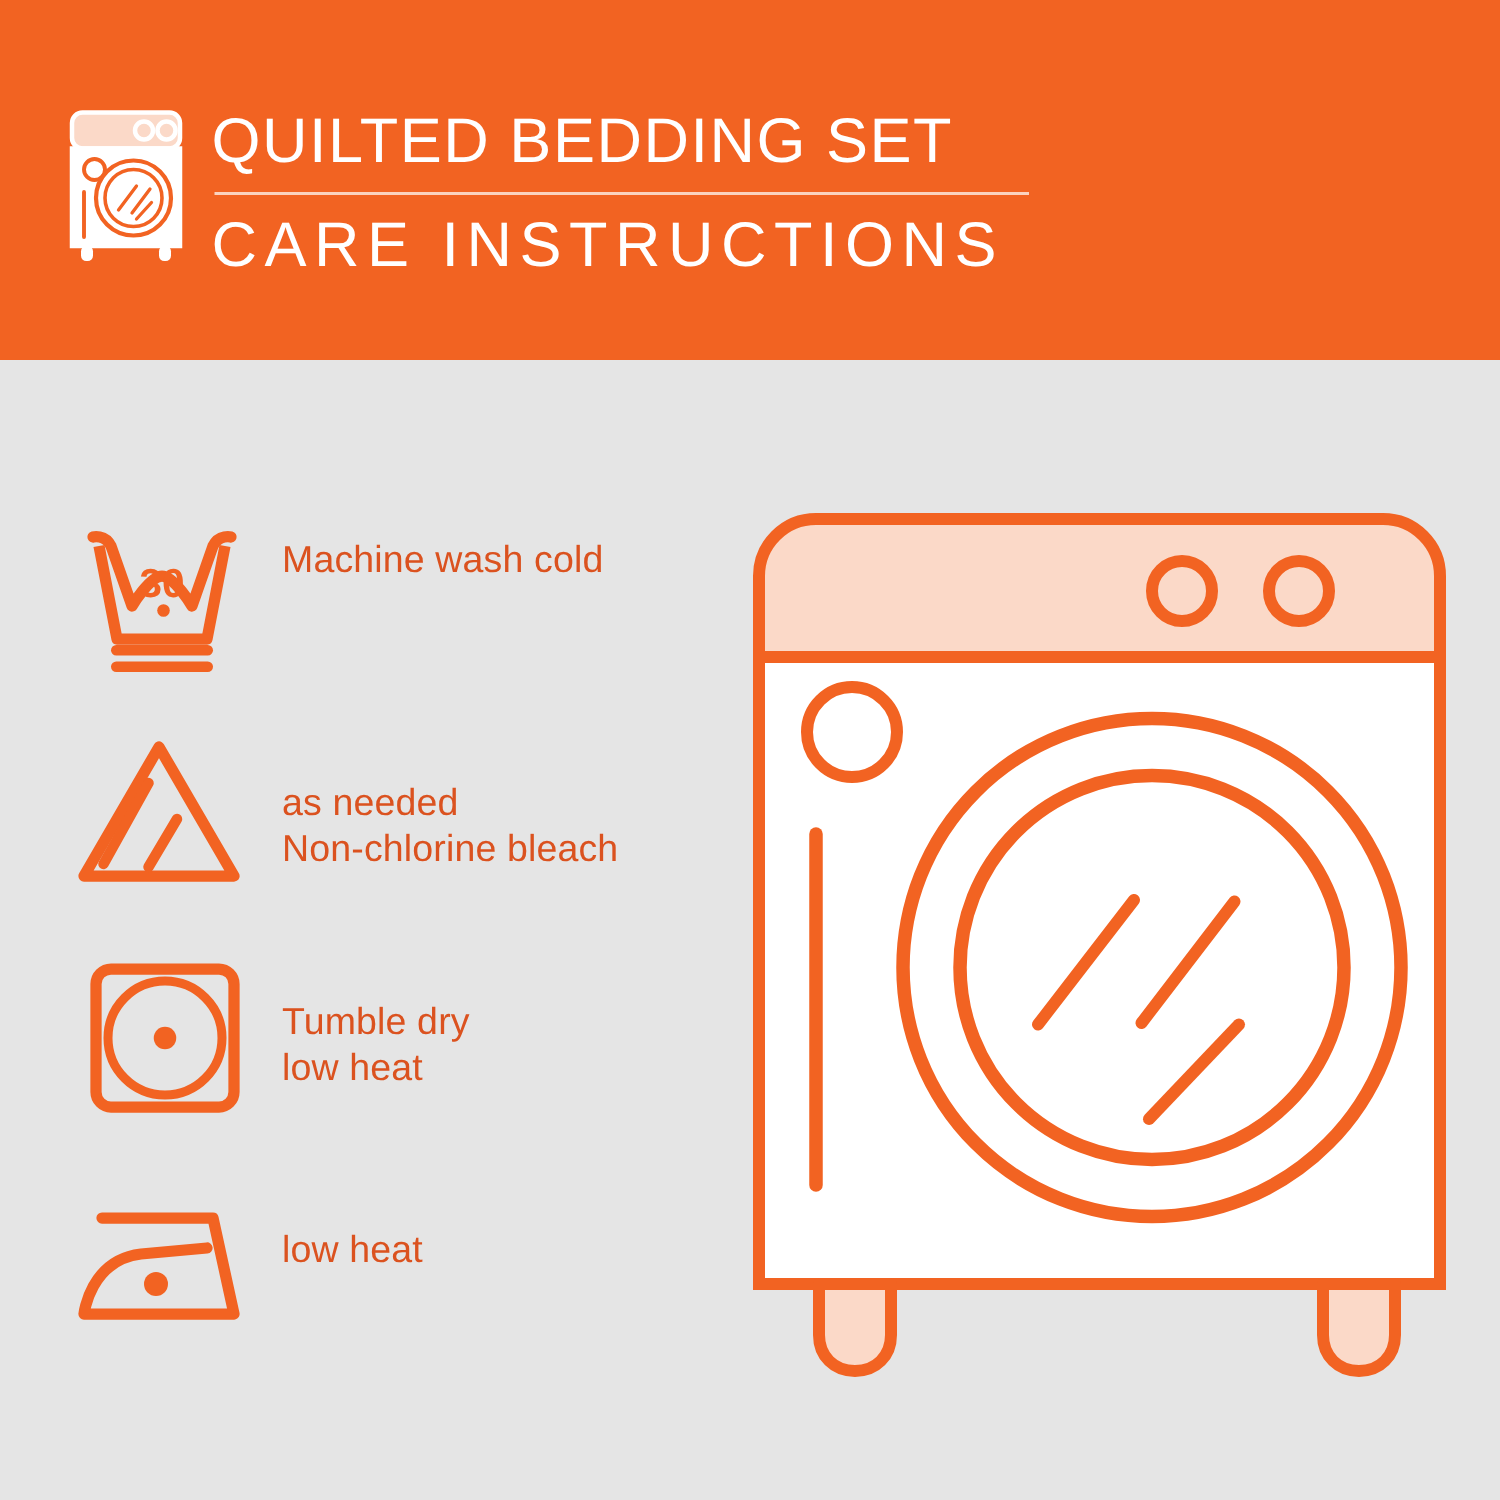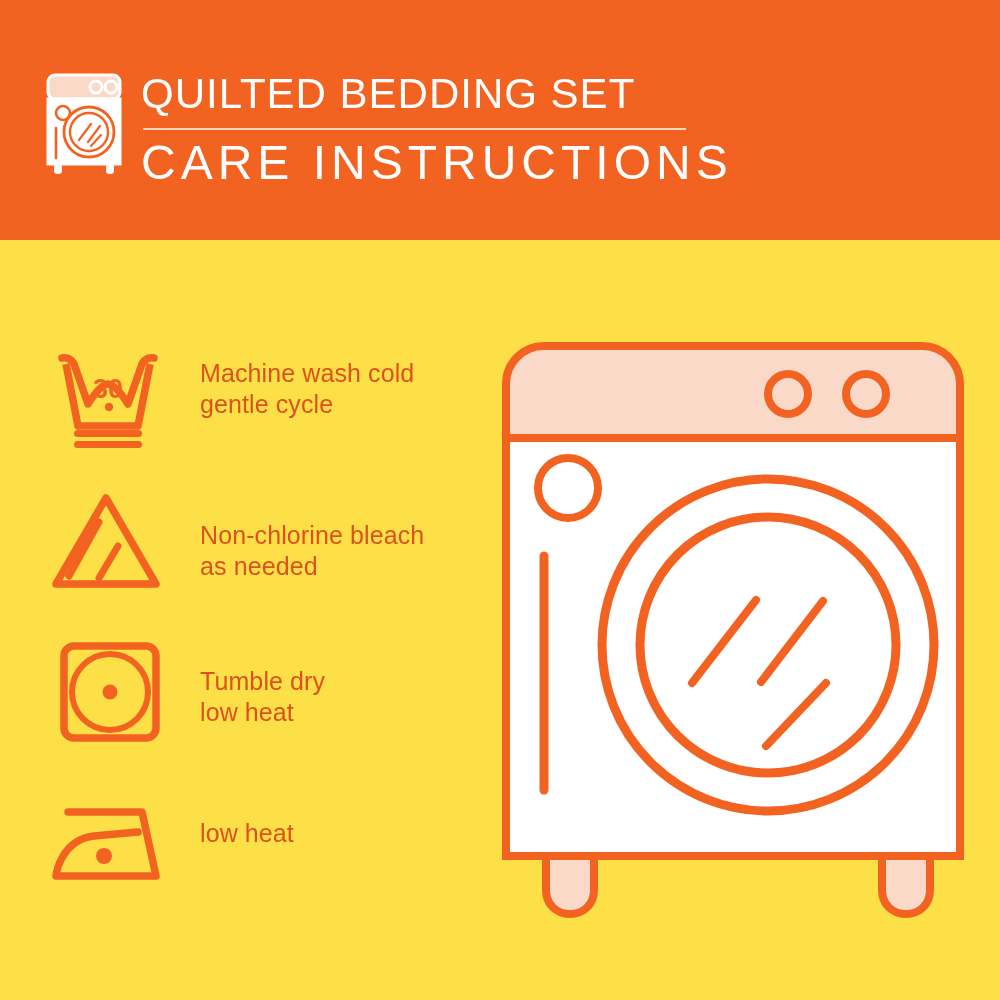--- a/index.html
+++ b/index.html
@@ -10,21 +10,21 @@
     width: 1000px;
     height: 1000px;
     background: #ffffff;
     font-family: "Liberation Sans", sans-serif;
     overflow: hidden;
   }
   .page {
     position: relative;
     width: 1000px;
     height: 1000px;
-    background: #fde047;
+    background: #e5e5e5;
   }
 
   
   .header {
     position: absolute;
     left: 0;
     top: 0;
     width: 1000px;
     height: 240px;
     background: #F26322;
@@ -53,21 +53,21 @@
   }
   .title-rule {
     width: 543px;
     height: 2px;
     background: #FBD9C8;
     margin: 10px 0 9px 2px;
     opacity: 0.95;
   }
   .title-sub {
     color: #FFFFFF;
-    font-size: 48px;
+    font-size: 42px;
     line-height: 48px;
     letter-spacing: 5.0px;
     font-weight: 400;
     white-space: nowrap;
   }
 
   
   .instructions {
     position: absolute;
     left: 0;
@@ -80,21 +80,21 @@
   }
   .care-symbol {
     position: absolute;
     left: 48px;
     top: 14px;
     width: 120px;
     height: 110px;
   }
   .care-text {
     position: absolute;
-    left: 200px;
+    left: 188px;
     color: #DB521F;
     font-size: 25px;
     line-height: 30.5px;
     font-weight: 400;
     letter-spacing: 0.1px;
   }
   .care-text .line {
     display: block;
     white-space: nowrap;
   }
@@ -149,35 +149,34 @@
           <path d="M14 16 C14 16 22 14 26 22 L40 62 C40 62 52 42 60 42 C68 42 80 62 80 62 L94 22 C98 14 106 16 106 16" stroke="#F26322" stroke-width="7.5" stroke-linecap="round" stroke-linejoin="round" fill="none" transform="translate(0,-2)"></path>
           <path d="M18 20 L30 82 L90 82 L102 20" stroke="#F26322" stroke-width="7.5" stroke-linejoin="round" fill="none"></path>
           <text x="60" y="54" font-family="'Liberation Sans', sans-serif" font-size="27" font-weight="700" fill="#F26322" text-anchor="middle">30</text>
           <circle cx="61" cy="63" r="4.2" fill="#F26322"></circle>
           <rect x="26" y="86" width="68" height="7" rx="3.5" fill="#F26322"></rect>
           <rect x="26" y="97" width="68" height="7" rx="3.5" fill="#F26322"></rect>
         </svg>
       </div>
       <div class="care-text" style="top:28px">
         <span class="line">Machine wash cold</span>
-        <span class="line">gentle cycle</span>
       </div>
     </div>
 
     <div class="care-row">
       <div class="care-symbol" style="left:46px;top:12px">
         <svg viewBox="0 0 120 110" width="120" height="110" fill="none">
           <path d="M60 10 L110 96 L10 96 Z" stroke="#F26322" stroke-width="7.5" stroke-linejoin="round" fill="none"></path>
           <line x1="53" y1="34" x2="23" y2="88" stroke="#F26322" stroke-width="7" stroke-linecap="round"></line>
           <line x1="72" y1="58" x2="53" y2="90" stroke="#F26322" stroke-width="7" stroke-linecap="round"></line>
         </svg>
       </div>
       <div class="care-text" style="top:44px">
+        <span class="line">as needed</span>
         <span class="line">Non-chlorine bleach</span>
-        <span class="line">as needed</span>
       </div>
     </div>
 
     <div class="care-row">
       <div class="care-symbol" style="left:52px;top:18px">
         <svg viewBox="0 0 120 110" width="120" height="110" fill="none">
           <rect x="12" y="6" width="92" height="92" rx="10" stroke="#F26322" stroke-width="7.5" fill="none"></rect>
           <circle cx="58" cy="52" r="38" stroke="#F26322" stroke-width="6" fill="none"></circle>
           <circle cx="58" cy="52" r="7.5" fill="#F26322"></circle>
         </svg>

